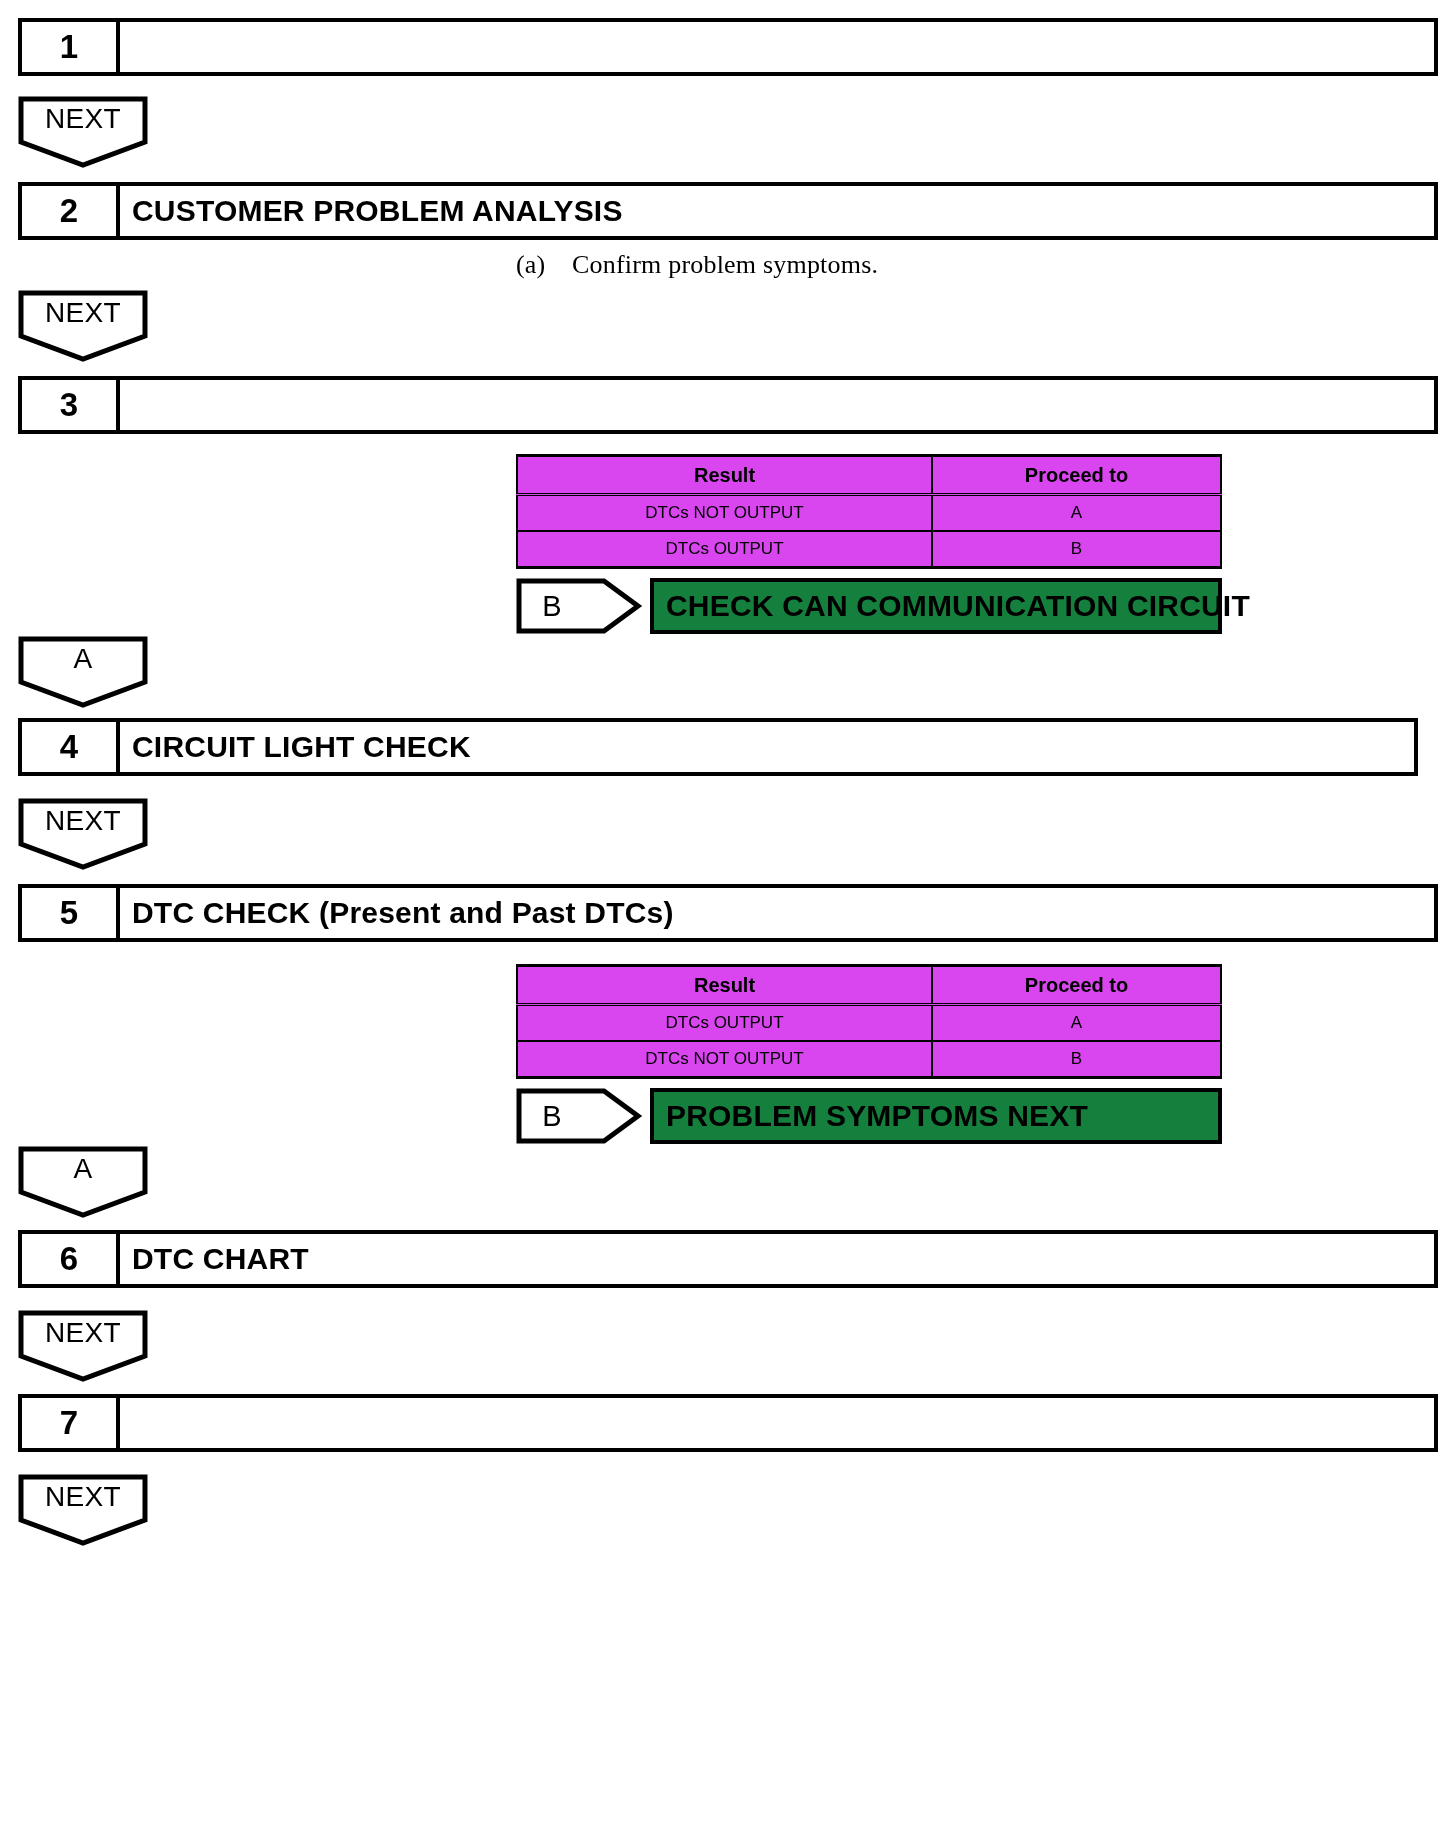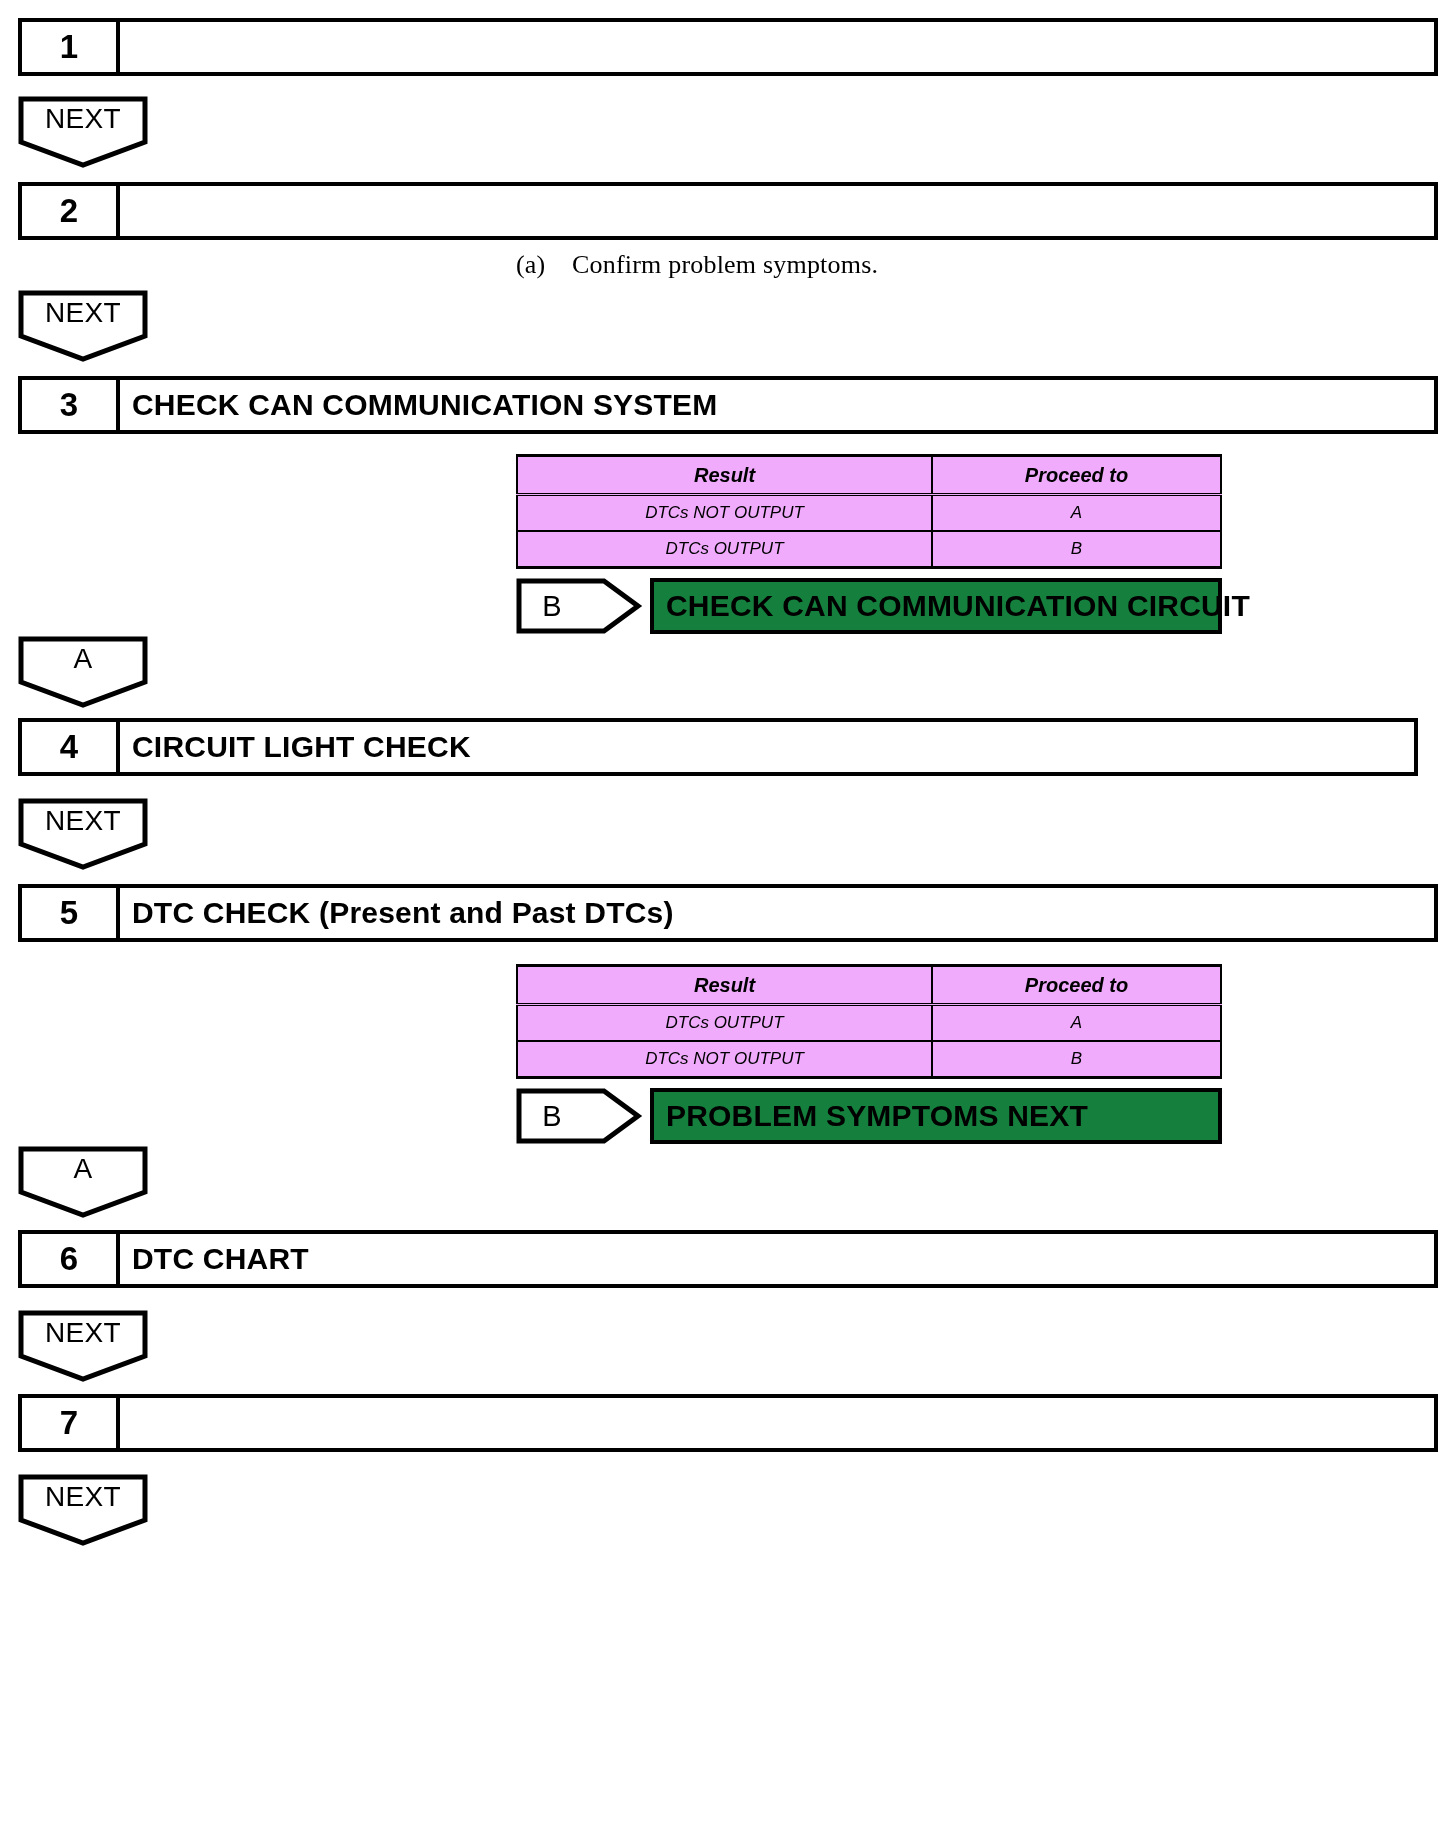--- a/index.html
+++ b/index.html
@@ -118,23 +118,22 @@
     font-weight: bold;
     letter-spacing: 0.2px;
     white-space: nowrap;
   }
 
   
   .res-table {
     position: absolute;
     box-sizing: border-box;
     border-collapse: collapse;
-    background: #f0abfc;
+    background: #d946ef;
     table-layout: fixed;
-    font-style: italic;
   }
   .res-table table {
     border-collapse: collapse;
     width: 100%;
     table-layout: fixed;
   }
   .res-table th,
   .res-table td {
     border: 2px solid #000;
     text-align: center;
@@ -182,36 +181,36 @@
 
   <div class="pent-down" style="left:18px; top:96px;">
     <svg viewBox="0 0 130 72" preserveAspectRatio="none" aria-hidden="true">
       <polygon points="3,3 127,3 127,46 65,69 3,46" fill="#fff" stroke="#000" stroke-width="5"></polygon>
     </svg>
     <div class="lbl">NEXT</div>
   </div>
 
   <div class="step-bar" style="left:18px; top:182px; width:1420px; height:58px;">
     <div class="step-num">2</div>
+    <div class="step-title">CUSTOMER PROBLEM ANALYSIS</div>
   </div>
 
   <div class="sub-note" style="left:516px; top:250px;font-family:Liberation Serif, serif;">
     <span class="marker">(a)</span><span>Confirm problem symptoms.</span>
   </div>
 
   <div class="pent-down" style="left:18px; top:290px;">
     <svg viewBox="0 0 130 72" preserveAspectRatio="none" aria-hidden="true">
       <polygon points="3,3 127,3 127,46 65,69 3,46" fill="#fff" stroke="#000" stroke-width="5"></polygon>
     </svg>
     <div class="lbl">NEXT</div>
   </div>
 
   <div class="step-bar" style="left:18px; top:376px; width:1420px; height:58px;">
     <div class="step-num">3</div>
-    <div class="step-title">CHECK CAN COMMUNICATION SYSTEM</div>
   </div>
 
   <div class="res-table" style="left:516px; top:454px; width:706px;">
     <table>
       <thead>
         <tr>
           <th class="col-result">Result</th>
           <th class="col-proceed">Proceed to</th>
         </tr>
       </thead>

